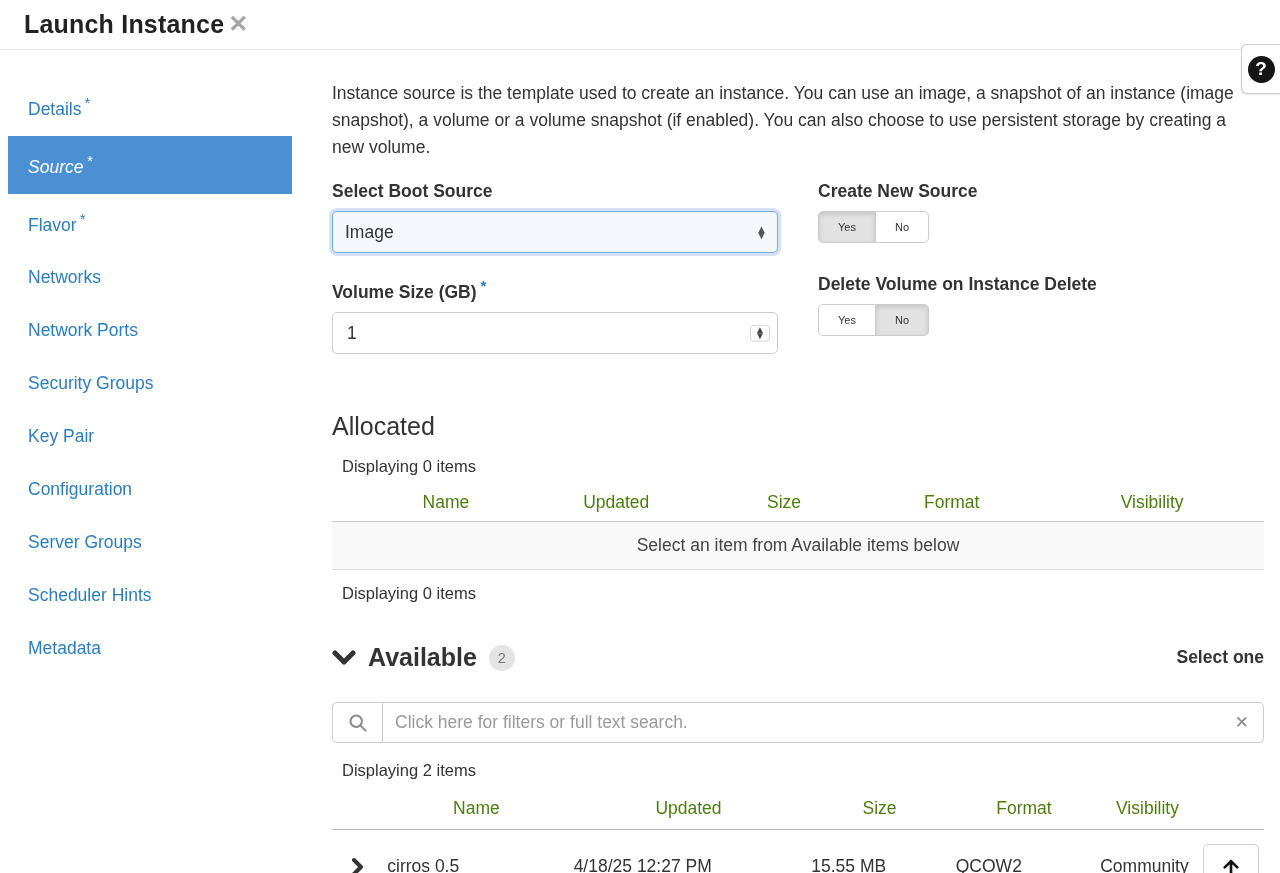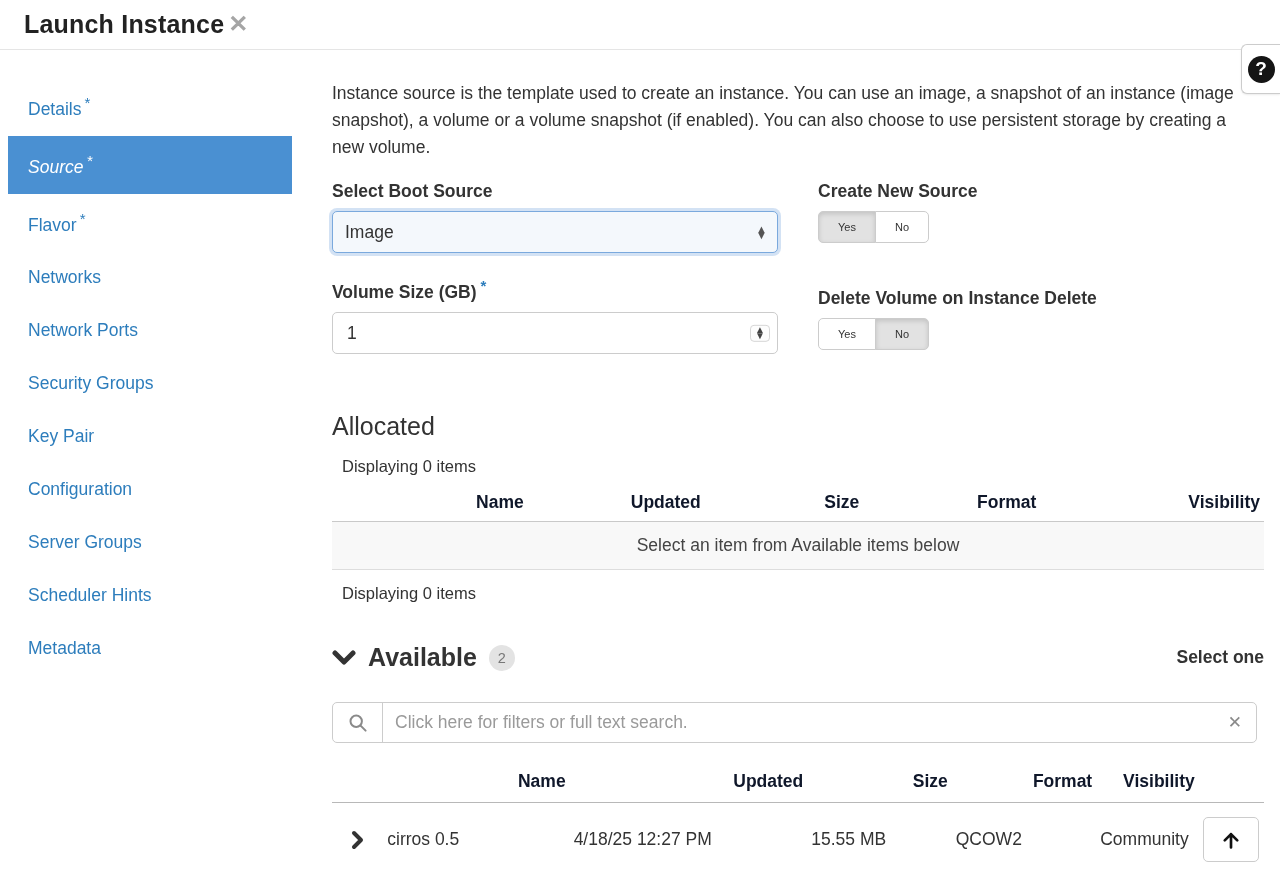--- a/index.html
+++ b/index.html
@@ -97,41 +97,41 @@
     position:absolute; right:7px; top:50%; transform:translateY(-50%);
     display:flex; flex-direction:column; align-items:center;
     border:1px solid #d6d6d6; border-radius:4px; background:#fdfdfd;
     padding:1px 4px; line-height:.62; color:#444; font-size:10px; cursor:pointer;
   }
   
   .section-title { font-size:25px; font-weight:400; color:#333; margin:34px 0 16px; }
   .display-count { font-size:16.5px; color:#333; margin:0 0 8px 10px; }
   
   table { width:100%; border-collapse:collapse; font-size:17.5px; table-layout:fixed; }
-  th { text-align:right; font-weight:bold; padding:8px 4px; color:#0f172a; }
+  th { text-align:center; font-weight:normal; padding:8px 4px; color:#4d7c0f; }
   .alloc-table th:first-child { padding-left:36px; }
   .alloc-table th { border-bottom:1px solid #c9c9c9; }
   .alloc-empty td {
     text-align:center; padding:13px 4px; background:#f8f8f8;
     color:#444; border-bottom:1px solid #ddd; font-size:17.5px;
   }
   
   .avail-head { display:flex; align-items:center; margin:40px 0 30px; }
   .avail-title { font-size:25px; font-weight:bold; color:#333; margin-left:12px; }
   .count-badge {
     margin-left:12px; min-width:26px; height:26px; border-radius:13px;
     background:#e3e3e3; color:#777; font-size:14.5px;
     display:flex; align-items:center; justify-content:center; padding:0 7px;
   }
   .select-hint { margin-left:auto; font-size:17.5px; font-weight:600; color:#333; }
   
   .search-bar {
     display:flex; align-items:center; height:41px;
     border:1px solid #ccc; border-radius:5px; background:#fff;
-    margin-bottom:18px; margin-right:7px;
+    margin-bottom:18px; 
   }
   .search-icon-seg {
     width:50px; height:100%; flex-shrink:0;
     display:flex; align-items:center; justify-content:center;
     border-right:1px solid #ccc;
   }
   .search-bar input {
     flex:1; border:none; outline:none; font-size:17.5px; color:#333;
     padding:0 12px; background:transparent;
     font-family:"Liberation Sans", sans-serif;
@@ -223,21 +223,21 @@
         </div>
       </div>
       <div class="form-col-right">
         <div class="field-block">
           <div class="field-label">Create New Source</div>
           <div class="toggle-group">
             <button class="toggle-btn selected">Yes</button>
             <button class="toggle-btn">No</button>
           </div>
         </div>
-        <div class="field-block" style="margin-top:45px;">
+        <div class="field-block" style="margin-top:31px;">
           <div class="field-label">Delete Volume on Instance Delete</div>
           <div class="toggle-group">
             <button class="toggle-btn">Yes</button>
             <button class="toggle-btn selected">No</button>
           </div>
         </div>
       </div>
     </div>
 
     <div class="section-title">Allocated</div>
@@ -283,20 +283,21 @@
       <span class="search-icon-seg">
         <svg width="20" height="20" viewBox="0 0 20 20">
             <circle cx="8.2" cy="8.2" r="5.7" fill="none" stroke="#8a8a8a" stroke-width="2"></circle>
             <line x1="12.6" y1="12.6" x2="17.6" y2="17.6" stroke="#8a8a8a" stroke-width="2" stroke-linecap="round"></line>
           </svg>
       </span>
       <input type="text" placeholder="Click here for filters or full text search." style="">
       <span class="search-clear">✕</span>
     </div>
 
+    <div class="display-count">Displaying 2 items</div>
 
     <table class="avail-table">
       <colgroup>
           <col style="width:5.5%">
           <col style="width:20%">
           <col style="width:25.5%">
           <col style="width:15.5%">
           <col style="width:15.5%">
           <col style="width:11%">
           <col style="width:7%">

